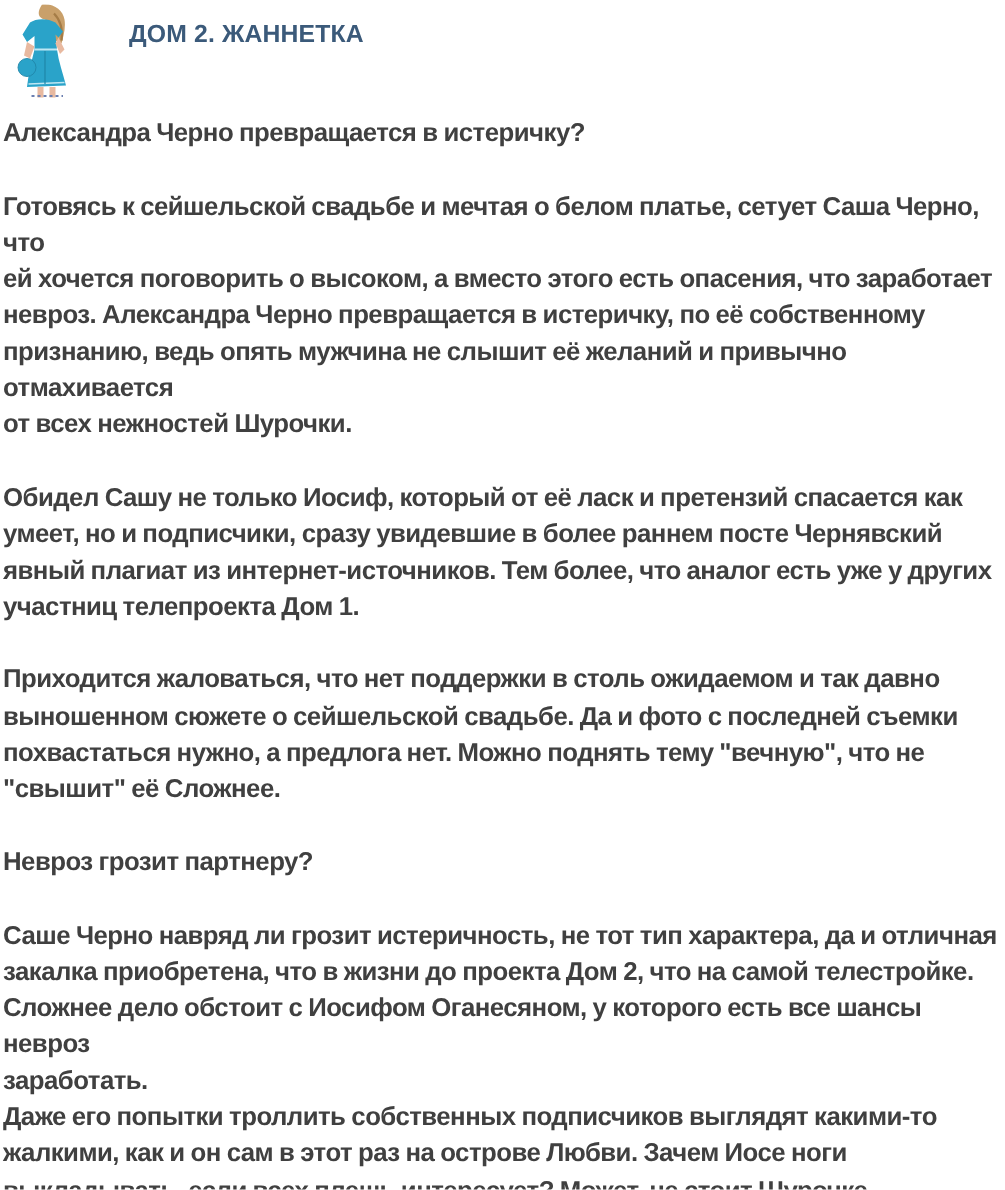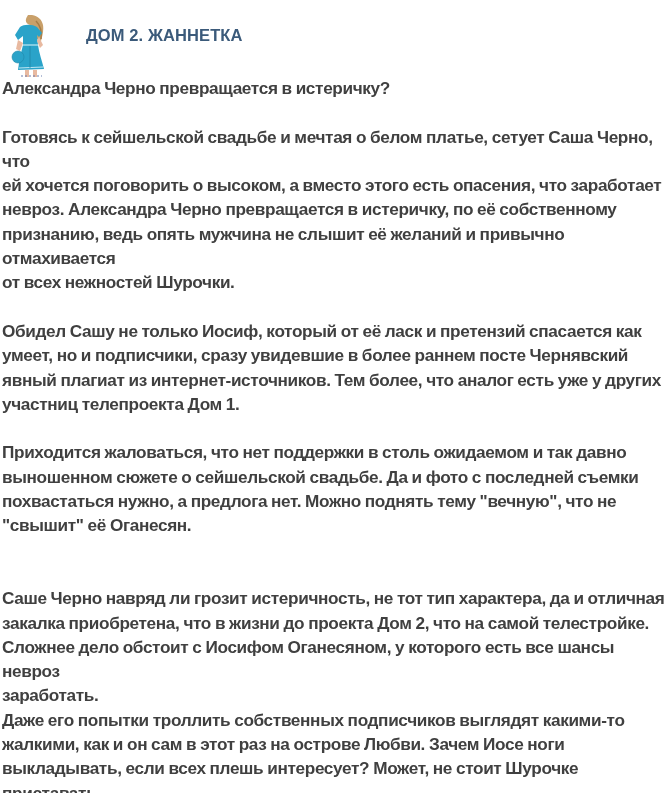--- a/index.html
+++ b/index.html
@@ -11,21 +11,21 @@
     width: 670px;
     height: 793px;
     overflow: hidden;
     position: relative;
     font-family: "Liberation Sans", "DejaVu Sans", sans-serif;
     color: #222222;
   }
   .header {
     position: absolute;
     left: 0;
-    top: 15px;
+    top: 3px;
     width: 530px;
     height: 70px;
   }
   .avatar {
     position: absolute;
     left: 6px;
     top: 0;
     width: 50px;
     height: 64px;
   }
@@ -100,22 +100,23 @@
 от всех нежностей Шурочки.</p>
   <div class="gap"></div>
   <p>Обидел Сашу не только Иосиф, который от её ласк и претензий спасается как
 умеет, но и подписчики, сразу увидевшие в более раннем посте Чернявский
 явный плагиат из интернет-источников. Тем более, что аналог есть уже у других
 участниц телепроекта Дом 1.</p>
   <div class="gap"></div>
   <p>Приходится жаловаться, что нет поддержки в столь ожидаемом и так давно
 выношенном сюжете о сейшельской свадьбе. Да и фото с последней съемки
 похвастаться нужно, а предлога нет. Можно поднять тему "вечную", что не
-"свышит" её Оганесян.</p>
+"свышит" её Сложнее.</p>
   <div class="gap"></div>
+  <p>Невроз грозит партнеру?</p>
   <div class="gap"></div>
   <p>Саше Черно навряд ли грозит истеричность, не тот тип характера, да и отличная
 закалка приобретена, что в жизни до проекта Дом 2, что на самой телестройке.
 Сложнее дело обстоит с Иосифом Оганесяном, у которого есть все шансы невроз
 заработать.
 Даже его попытки троллить собственных подписчиков выглядят какими-то
 жалкими, как и он сам в этот раз на острове Любви. Зачем Иосе ноги
 выкладывать, если всех плешь интересует? Может, не стоит Шурочке приставать
 к нему со своими мечтами и нежностями, дать шанс партнеру болезненность
 преодолеть и "высокие темы" исключить?</p>

